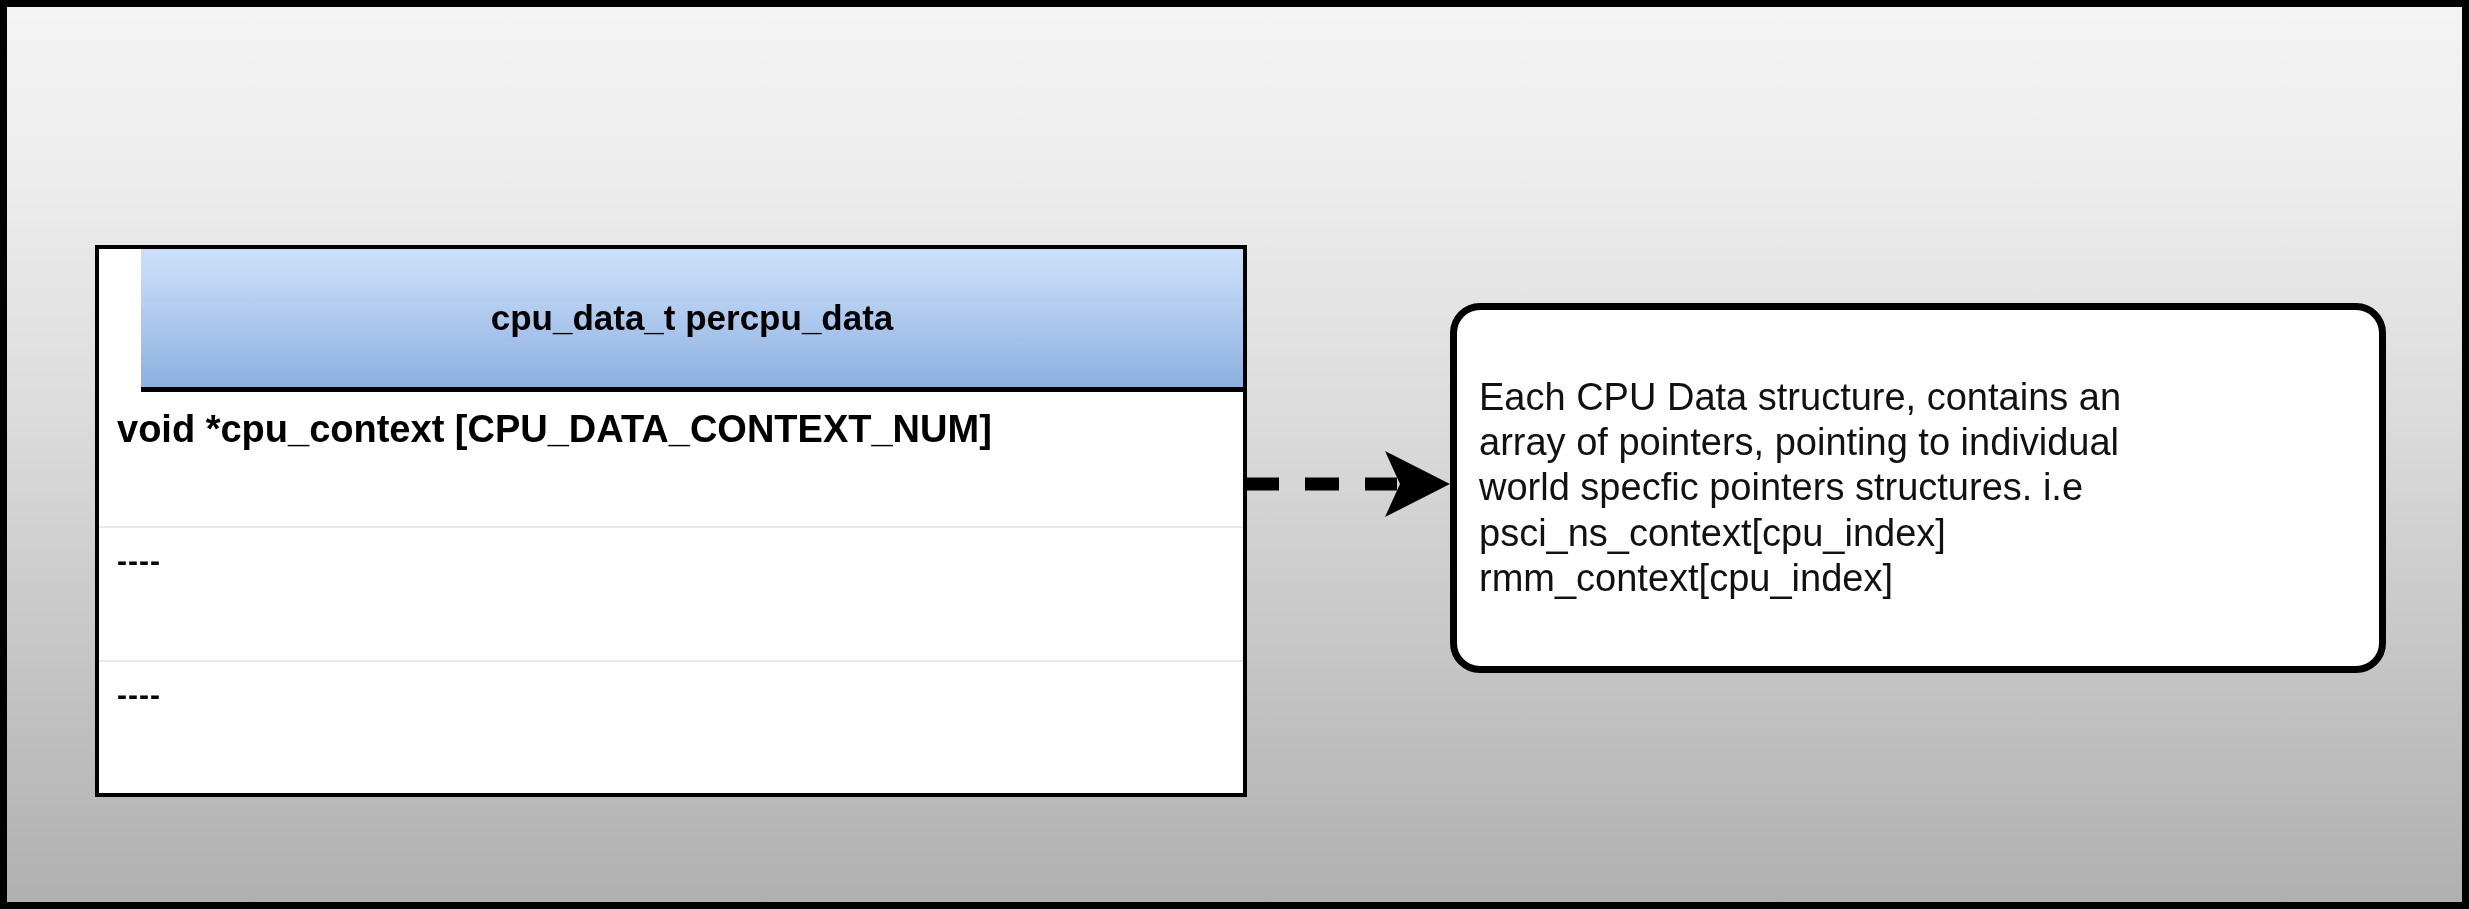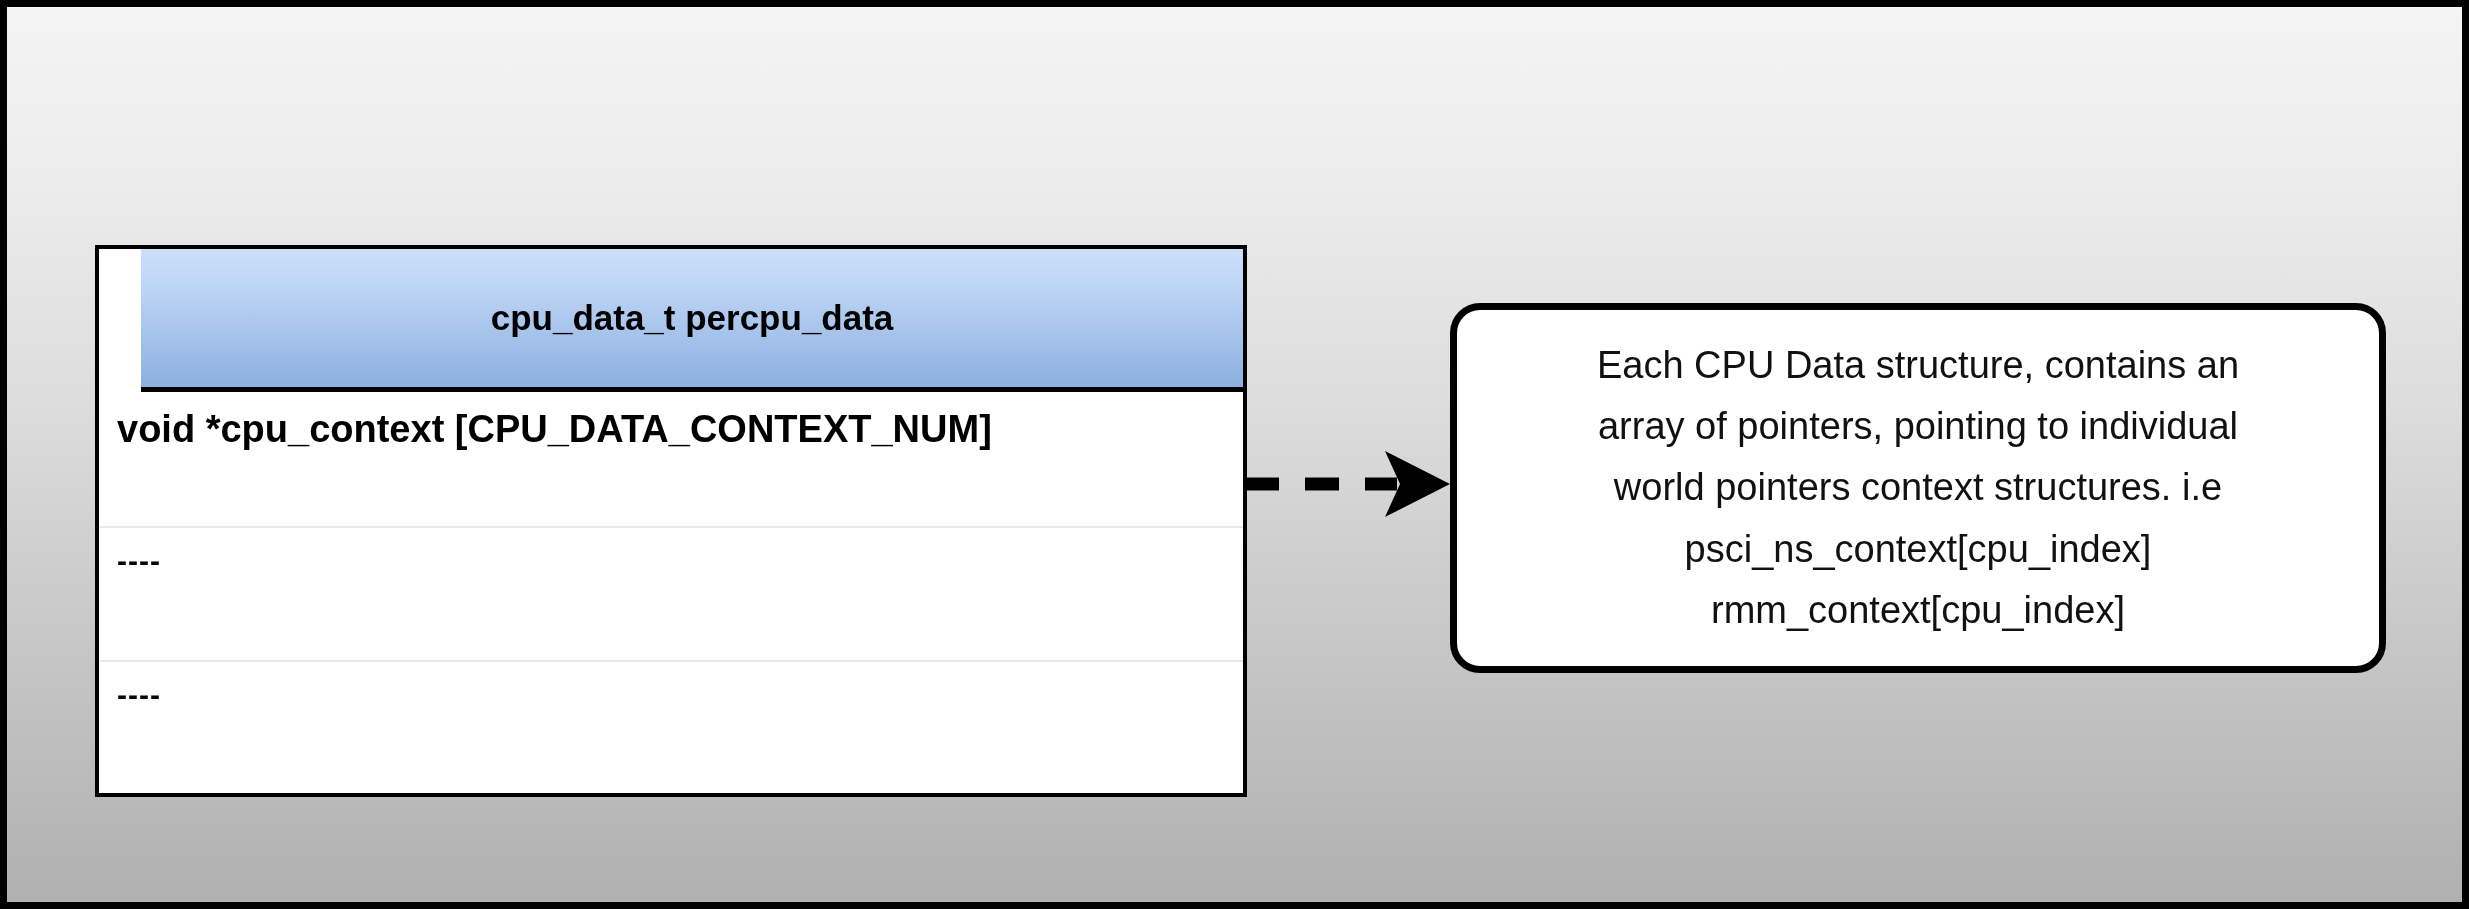--- a/index.html
+++ b/index.html
@@ -108,24 +108,23 @@
     left: 1443px;
     top: 296px;
     width: 936px;
     height: 370px;
     background: #ffffff;
     border: 7px solid #000000;
     border-radius: 30px;
     box-sizing: border-box;
     display: flex;
     flex-direction: column;
-    align-items: center;
+    align-items: flex-start;
     justify-content: center;
     padding: 6px 22px;
-    gap: 16px;
   }
   .note-line {
     font-size: 38px;
     line-height: 1.185;
     color: #111111;
     text-align: center;
     font-family: "Liberation Sans Narrow", "Liberation Sans", sans-serif;
     white-space: nowrap;
   }
 </style>
@@ -159,19 +158,19 @@
     <div id="connector">
       <svg width="218" height="90" viewBox="0 0 218 90" xmlns="http://www.w3.org/2000/svg">
         <line x1="0" y1="45" x2="152" y2="45" stroke="#000000" stroke-width="13" stroke-dasharray="34,26" stroke-linecap="butt"></line>
         <path d="M 140 12 L 205 45 L 140 78 L 155 45 Z" fill="#000000"></path>
       </svg>
     </div>
 
     <div id="note-callout">
       <div class="note-line">Each CPU Data structure, contains an</div>
       <div class="note-line">array of pointers, pointing to individual</div>
-      <div class="note-line">world pointers context structures. i.e</div>
+      <div class="note-line">world specfic pointers structures. i.e</div>
       <div class="note-line">psci_ns_context[cpu_index]</div>
       <div class="note-line">rmm_context[cpu_index]</div>
     </div>
 
   </div>
 </div>
 
 </body></html>

